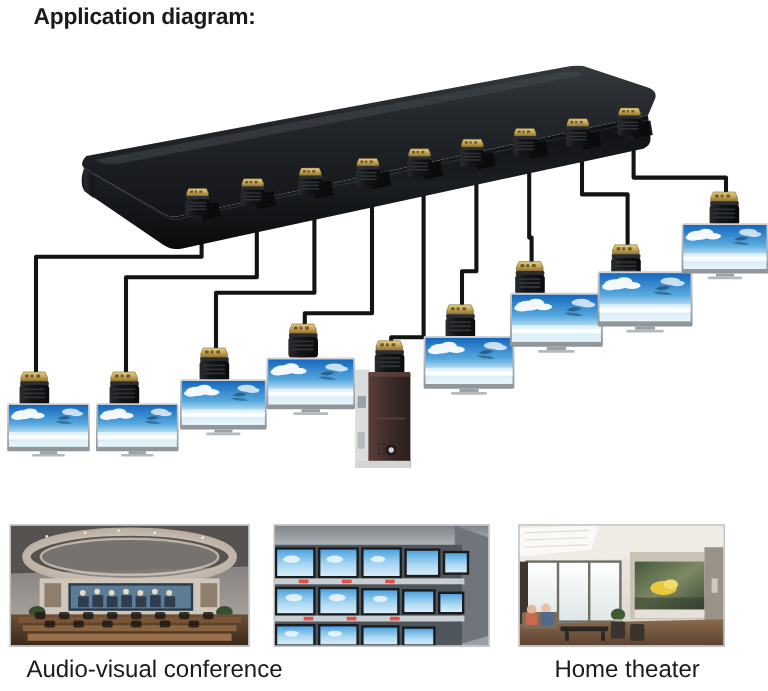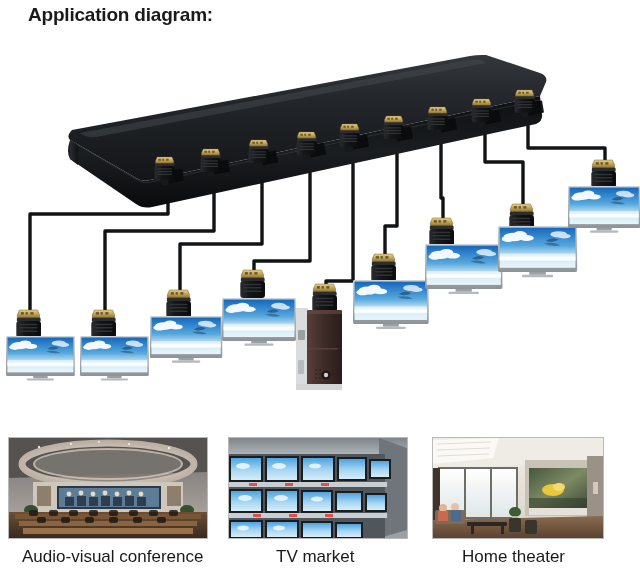--- a/index.html
+++ b/index.html
@@ -35,21 +35,21 @@
   .card .photo{
     border:1px solid #b9b9b9;
     box-sizing:border-box;
     overflow:hidden;
     position:relative;
     background:#ddd;
   }
   .card .photo svg{display:block;}
   .caption{
     position:absolute;
-    font-size:17px;
+    font-size:20px;
     color:#1a1a1a;
     white-space:nowrap;
     top:110px;
   }
   .c1{left:8px;}  .c1 .photo{width:200px;height:102px;}
   .c2{left:228px;} .c2 .photo{width:180px;height:102px;}
   .c3{left:432px;} .c3 .photo{width:172px;height:102px;}
   .c1 .caption{left:14px;}
   .c2 .caption{left:48px;}
   .c3 .caption{left:30px;}
@@ -487,21 +487,20 @@
               <ellipse cx="50" cy="28" rx="7" ry="3"></ellipse>
             <ellipse cx="86" cy="28" rx="6" ry="2.6"></ellipse>
               <ellipse cx="16" cy="60" rx="7" ry="3"></ellipse>
             <ellipse cx="52" cy="60" rx="7" ry="3"></ellipse>
               <ellipse cx="88" cy="61" rx="6" ry="2.6"></ellipse>
             <ellipse cx="14" cy="90" rx="6" ry="2.4"></ellipse>
               <ellipse cx="50" cy="90" rx="6" ry="2.4"></ellipse>
           </g>
         </svg>
       </div>
-      <div class="caption">TV market</div>
     </div>
 
     <div class="card c3">
       <div class="photo">
         <svg width="170" height="100" viewBox="0 0 170 100" xmlns="http://www.w3.org/2000/svg">
           <defs>
             <linearGradient id="roomWall" x1="0" y1="0" x2="0" y2="1">
               <stop offset="0" stop-color="#f2efe9"></stop>
                 <stop offset="1" stop-color="#d8d2c8"></stop>
             </linearGradient>

